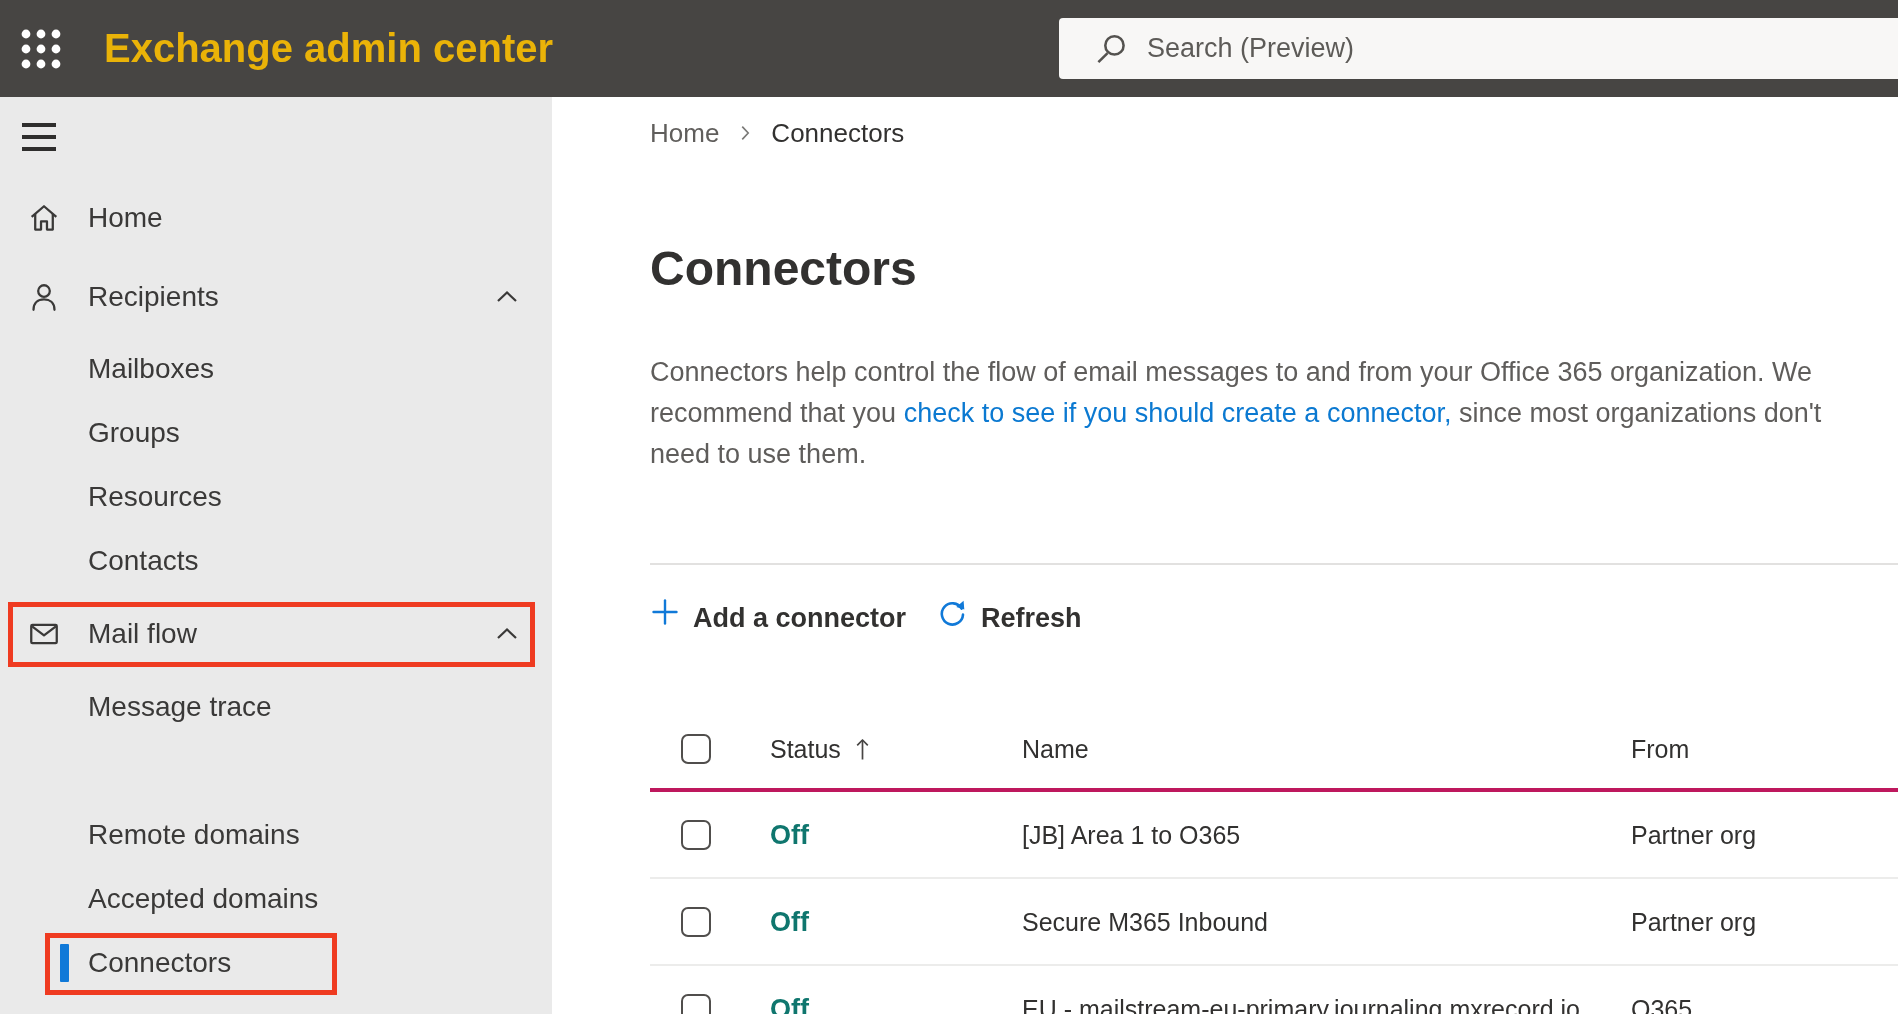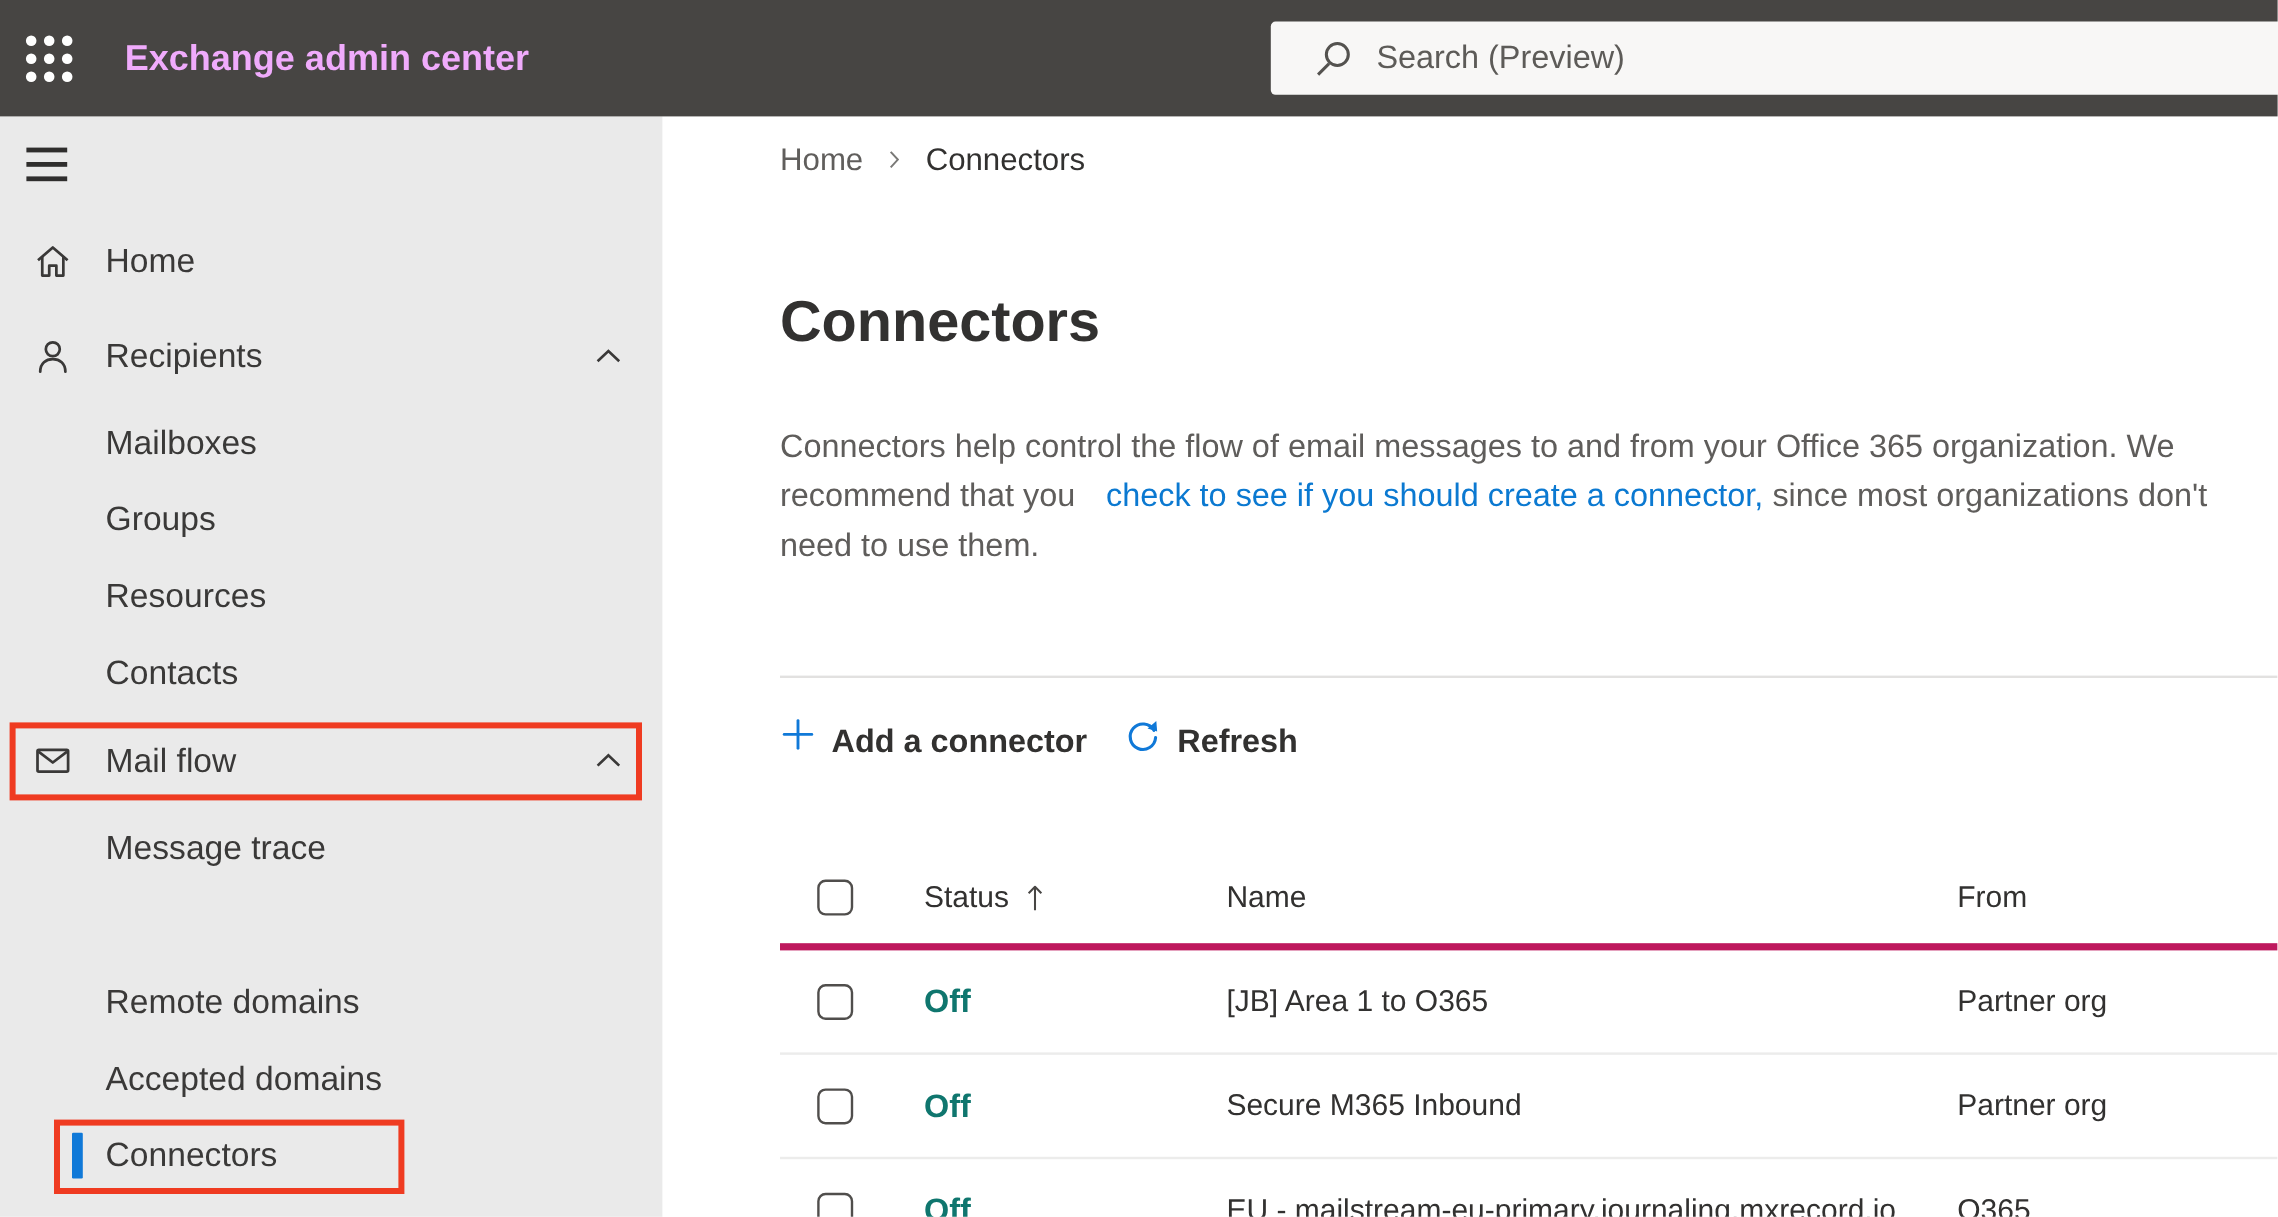--- a/index.html
+++ b/index.html
@@ -5,21 +5,21 @@
   * { margin:0; padding:0; box-sizing:border-box; }
   html,body { width:1898px; height:1014px; overflow:hidden; background:#fff;
               font-family:"Liberation Sans", sans-serif; }
 
   
   .topbar { position:absolute; left:0; top:0; width:1898px; height:97px;
             background:#474543; z-index:30; }
   .waffle-btn { position:absolute; left:16px; top:24px; width:50px; height:50px;
                 display:flex; align-items:center; justify-content:center; cursor:pointer; }
   .app-title { position:absolute; left:104px; top:0; height:97px; line-height:97px;
-               color:#f0abfc; font-size:30px; font-weight:600; white-space:nowrap; }
+               color:#eab308; font-size:40px; font-weight:600; white-space:nowrap; }
   .search-box { position:absolute; left:1059px; top:18px; width:850px; height:61px;
                 background:#f8f7f6; border-radius:4px; display:flex; align-items:center; }
   .search-box svg { margin-left:34px; flex:none; }
   .search-input { border:none; outline:none; background:transparent; flex:1;
                   margin-left:18px; font-size:27px; color:#3b3a39;
                   font-family:"Liberation Sans", sans-serif; }
   .search-input::placeholder { color:#5d5b58; opacity:1; }
 
   
   .sidebar { position:absolute; left:0; top:97px; width:552px; height:917px;
@@ -45,33 +45,33 @@
   .main { position:absolute; left:552px; top:97px; width:1346px; height:917px;
           background:#ffffff; overflow:hidden; }
   .breadcrumb { position:absolute; left:98px; top:19px; height:34px;
                 display:flex; align-items:center; gap:15px; }
   .crumb-home { font-size:26px; color:#605e5c; cursor:pointer; }
   .crumb-current { font-size:26px; color:#323130; }
   .page-title { position:absolute; left:98px; top:142px; font-size:48px; font-weight:700;
                 color:#323130; line-height:60px; }
   .page-desc { position:absolute; left:98px; top:255px; width:1215px;
                font-size:27px; line-height:41px; color:#5f5d5b; }
-  .page-desc a { color:#0b79d1; text-decoration:none; cursor:pointer;margin-left:18px; }
+  .page-desc a { color:#0b79d1; text-decoration:none; cursor:pointer; }
   .divider { position:absolute; left:98px; right:0; top:466px; height:2px; background:#e2e1e0; }
 
   .toolbar { position:absolute; left:98px; top:492px; height:46px;
              display:flex; align-items:center; }
   .tool-btn { display:flex; align-items:center; cursor:pointer; }
   .tool-btn .tb-label { font-size:27px; font-weight:600; color:#323130; margin-left:13px;
                         white-space:nowrap;margin-top:12px; }
   .tool-gap { width:30px; }
 
   
   .table { position:absolute; left:0; top:613px; width:1346px; }
-  .t-head { position:relative; margin-left:98px; height:82px; border-bottom:6px solid #be185d; }
+  .t-head { position:relative; margin-left:98px; height:82px; border-bottom:4px solid #be185d; }
   .t-row  { position:relative; margin-left:98px; height:87px; border-bottom:2px solid #ececeb; }
   .checkbox { position:absolute; left:31px; top:50%; transform:translateY(-50%);
               width:30px; height:30px; border:2px solid #504e4c; border-radius:7px;
               background:#fff; cursor:pointer; }
   .col-status { position:absolute; left:120px; top:50%; transform:translateY(-50%);
                 display:flex; align-items:center; }
   .col-name   { position:absolute; left:372px; top:50%; transform:translateY(-50%); }
   .col-from   { position:absolute; left:981px; top:50%; transform:translateY(-50%); }
   .h-text { font-size:25px; color:#323130; white-space:nowrap; cursor:pointer; }
   .sort-icon { margin-left:13px; display:flex; }

